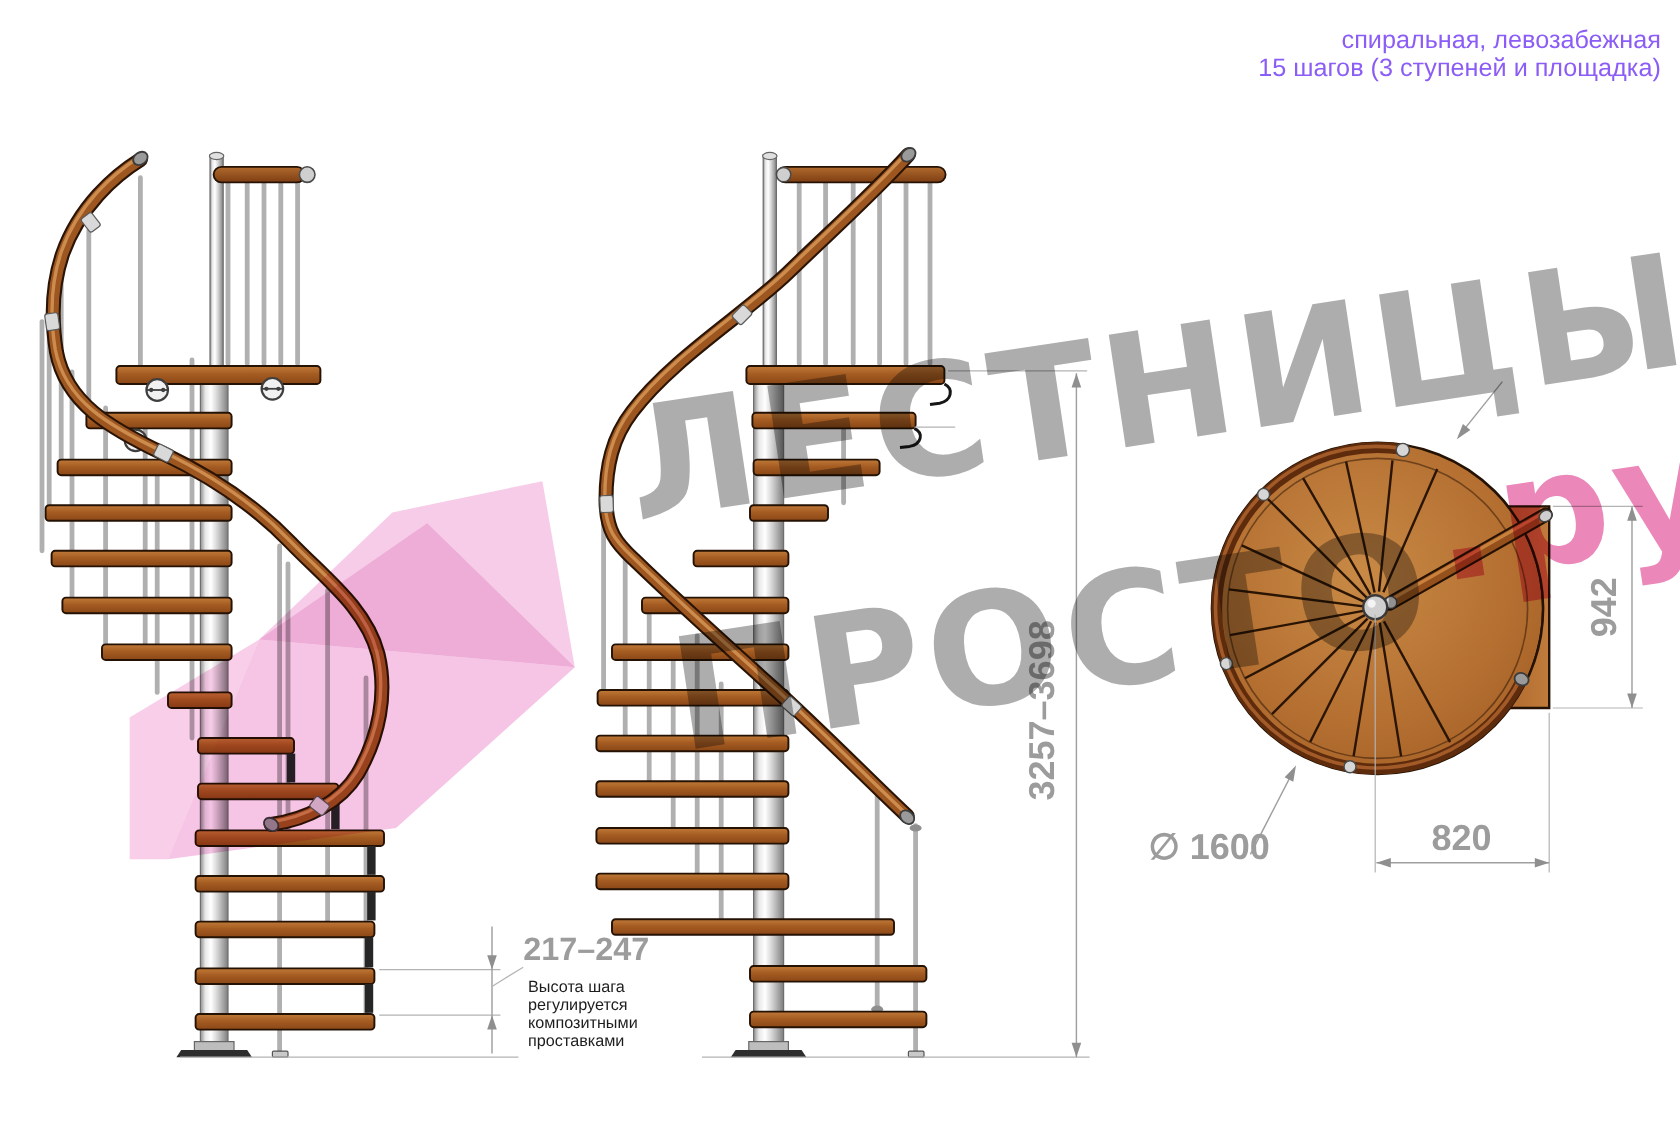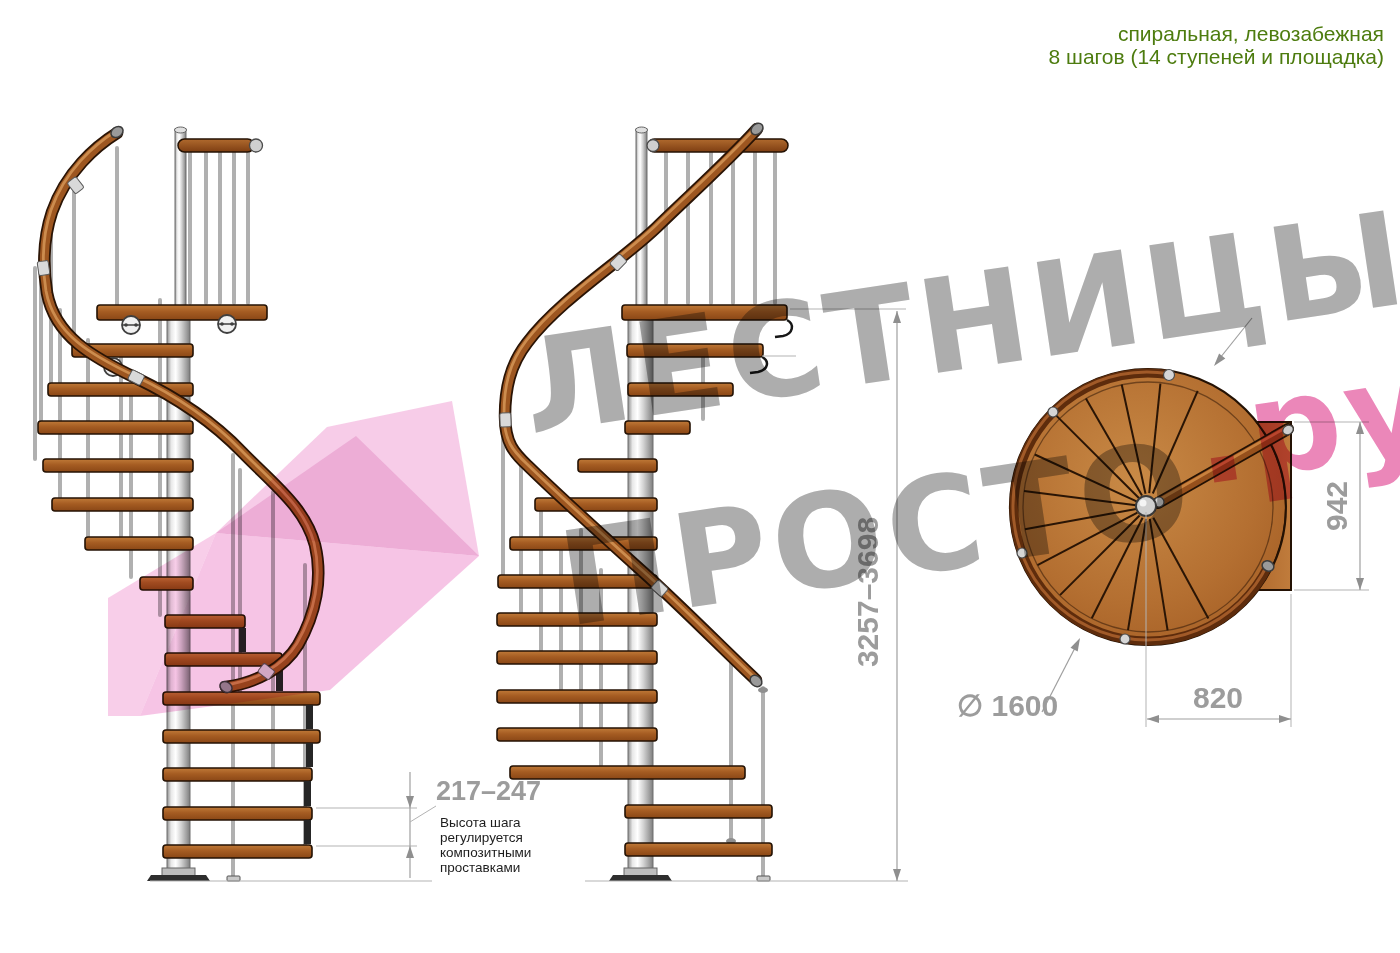--- a/index.html
+++ b/index.html
@@ -1,19 +1,19 @@
 <!DOCTYPE html>
 <html><head>
 <meta charset="utf-8">
 <style>
   html,body{margin:0;padding:0;background:#fff;}
   #stage{position:relative;width:1400px;height:953px;overflow:hidden;background:#ffffff;
          font-family:"Liberation Sans",sans-serif;}
   .header{position:absolute;top:22px;right:16px;text-align:right;font-size:21px;line-height:23px;
-          color:#4d7c0f;}
+          color:#8b5cf6;}
   .wm{position:absolute;font-family:"DejaVu Sans",sans-serif;font-weight:bold;font-size:130px;
       letter-spacing:5px;color:#8a8a8a;opacity:.70;white-space:nowrap;transform-origin:left top;
       mix-blend-mode:multiply;pointer-events:none;}
   .wm1{left:512px;top:314px;transform:rotate(-8.5deg);}
   .wm2{left:550px;top:506px;transform:rotate(-8.5deg);}
   .wm2 .pink{color:#df4190;opacity:.9;position:relative;top:-46px;margin-left:8px;}
   svg{position:absolute;left:0;top:0;}
   .step{fill:url(#gStep);stroke:#241204;stroke-width:1.6;}
   .pole{fill:url(#gPole);stroke:#6e6e6e;stroke-width:1;}
   .bal{stroke:#b0b0b0;stroke-width:4;stroke-linecap:round;}
@@ -366,16 +366,16 @@
     <polygon points="216,533 479,556 330,690 140,716" fill="#ef93cf" fill-opacity="0.55"></polygon>
     <polygon points="108,598 216,533 140,716 108,716" fill="#ef93cf" fill-opacity="0.45"></polygon>
   </g>
 </svg>
 
 <div class="wm wm1"><span>ЛЕСТНИЦЫ</span></div>
 <div class="wm wm2"><span>ПРОСТО</span><span class="pink">.ру</span></div>
 
 <div class="header">
   <div>спиральная, левозабежная</div>
-  <div>8 шагов (14 ступеней и площадка)</div>
+  <div>15 шагов (3 ступеней и площадка)</div>
 </div>
 
 </div>
 
 </body></html>

